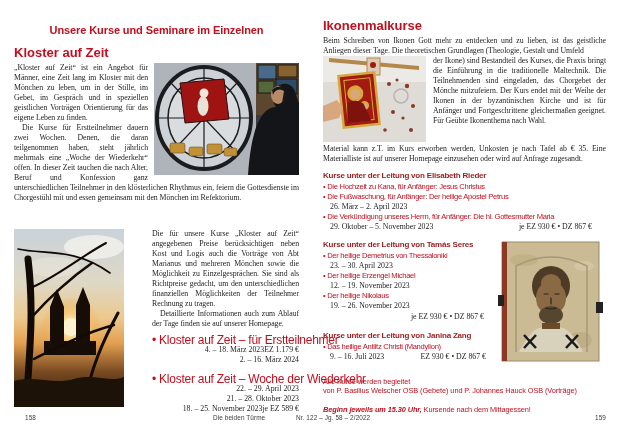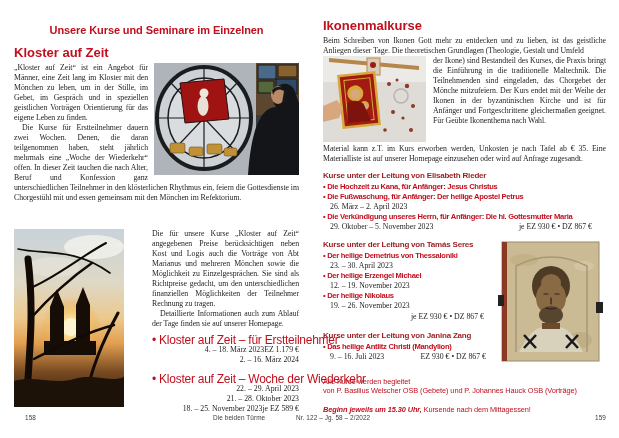--- a/index.html
+++ b/index.html
@@ -38,21 +38,21 @@
   .ctitle::before { content:"• "; }
   .crow { display:flex; justify-content:flex-end; padding-left:7px; line-height:10.3px; font-size:7.8px; }
 
   .material { clear:both; margin-top:1px; }
   .sec { margin-top:7px; }
   .leader {
     font-family:"Liberation Sans", sans-serif; font-weight:bold; font-size:8px;
     color:#9a1c1e; line-height:10px; margin-bottom:1px; letter-spacing:-0.2px; white-space:nowrap;
   }
   .item-title {
-    font-family:"Liberation Sans", sans-serif; font-weight:bold; font-size:7.6px;
+    font-family:"Liberation Sans", sans-serif; font-weight:normal; font-size:7.6px;
     color:#c00f1e; line-height:10px; letter-spacing:-0.3px; white-space:nowrap;
   }
   .item-title::before { content:"• "; }
   .idate { display:flex; justify-content:space-between; padding-left:7px; line-height:10.3px; font-size:7.8px; }
 
   .seres-wrap { position:relative; margin-top:7px; padding-right:120px; min-height:126px; }
   .seres-wrap .photo-abs { position:absolute; right:0; top:0; }
   .priceline { text-align:right; font-size:7.8px; line-height:10.3px; padding-right:2px; margin-top:1px; }
   .janina { margin-top:8px; }
 

